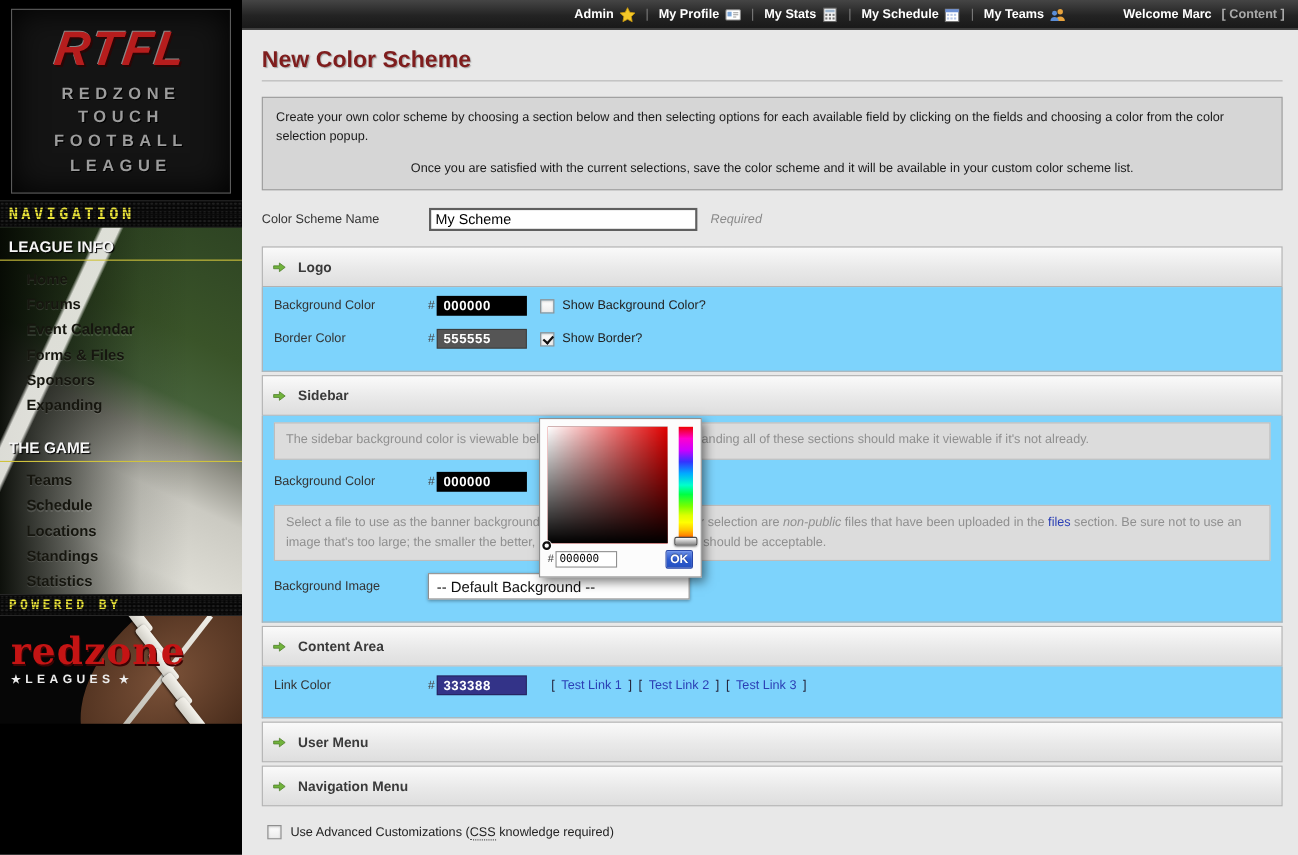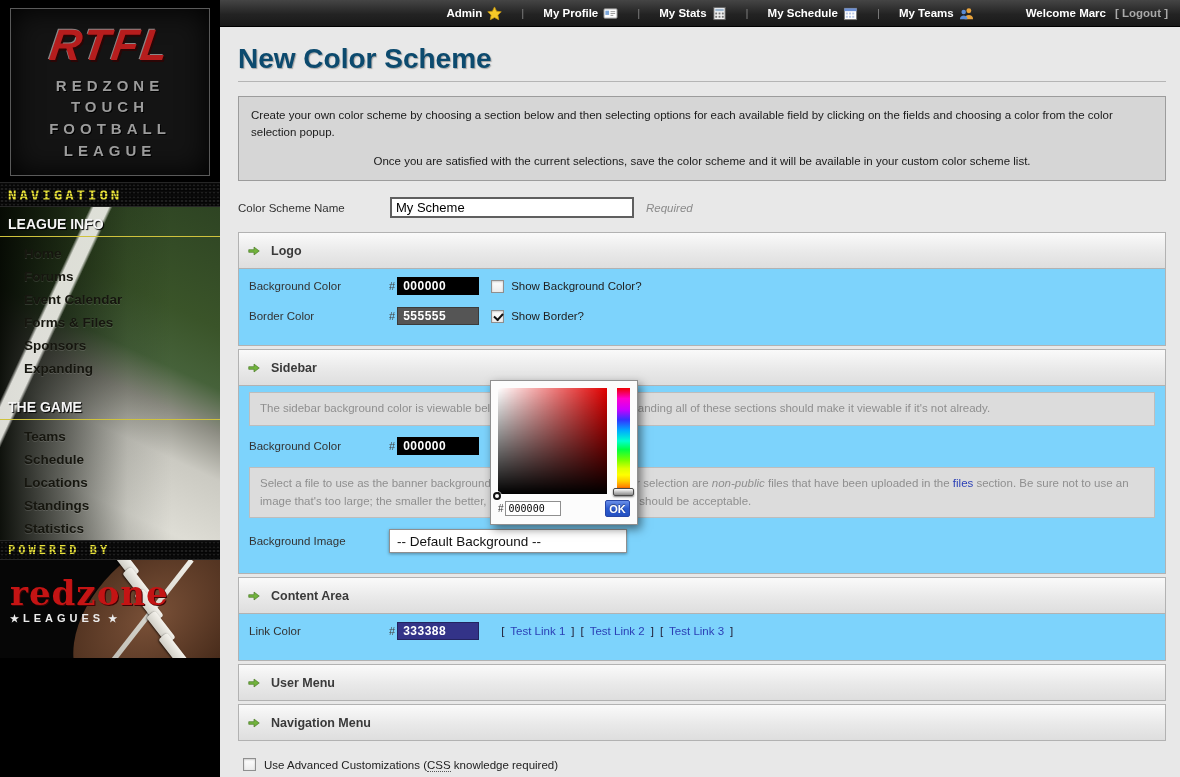--- a/index.html
+++ b/index.html
@@ -49,30 +49,30 @@
   .brand-name { font-family:"DejaVu Serif", serif; font-weight:bold; font-size:34px; line-height:1; color:#c41414;
     text-shadow:1px 1px 0 #3d0505; letter-spacing:1px; }
   .brand-sub { color:#ececec; font-weight:bold; font-size:11px; letter-spacing:4px; margin-top:2px; display:flex; align-items:center; gap:4px; }
   .brand-sub .star { color:#ececec; font-size:10px; letter-spacing:0; }
   .side-bottom { flex:1; background:#000; }
 
   
   .topbar { position:absolute; left:220px; top:0; width:960px; height:27px;
     background:linear-gradient(#454545, #232323 55%, #191919); border-bottom:1px solid #000;
     display:flex; align-items:center; font-size:11.5px; font-weight:bold; color:#fff; padding:0 12px; }
-  .topmenu { display:flex; align-items:center; gap:19px; margin-left:auto; }
+  .topmenu { display:flex; align-items:center; gap:9px; margin-left:auto; }
   .top-item { display:flex; align-items:center; gap:5px; color:#fff; cursor:pointer; }
   .top-sep { color:#7e7e7e; font-weight:normal; }
   .welcome-box { display:flex; align-items:center; gap:9px; margin-left:52px; }
   .logout { color:#a9a9a9; }
   .ticon { width:15px; height:15px; display:inline-block; }
 
   
   .main { position:absolute; left:220px; top:27px; width:960px; height:750px; padding:8px 14px 0 18px; }
-  h1 { font-size:28px; margin:8px 0 1px; color:#0c4a6e; text-shadow:1px 1px 1px rgba(110,110,110,0.55); }
+  h1 { font-size:21px; margin:8px 0 1px; color:#7f1d1d; text-shadow:1px 1px 1px rgba(110,110,110,0.55); }
   .rule { border:none; border-top:1px solid #b5b5b5; margin:6px 0 14px; }
   .infobox { background:#d6d6d6; border:1px solid #9c9c9c; padding:10px 12px; font-size:11.5px; line-height:1.45; color:#1a1a1a; }
   .infobox p { margin:0; }
   .infobox p + p { margin-top:13px;text-align:center; }
   .name-row { display:flex; align-items:center; margin:16px 0 14px; }
   .name-label { width:152px; font-size:11.5px; color:#333; }
   .name-input { width:244px; height:21px; border:2px solid #5f5f5f; font-size:13px; padding:1px 4px; background:#fff; font-family:"Liberation Sans",sans-serif; }
   .required { font-style:italic; color:#8a8a8a; font-size:11.5px; margin-left:12px; }
 
   .sec { margin-bottom:3px; }
@@ -238,21 +238,21 @@
       <span class="ticon"><svg viewBox="0 0 16 16" width="15" height="15">
             <circle cx="10.5" cy="5" r="2.6" fill="#e8a33d"></circle>
             <path d="M6 14c0-3 2-4.5 4.5-4.5S15 11 15 14z" fill="#e8a33d"></path>
             <circle cx="5" cy="6.5" r="2.4" fill="#5b8dd6"></circle>
             <path d="M1 14c0-2.8 1.8-4 4-4s4 1.2 4 4z" fill="#5b8dd6"></path>
           </svg></span>
     </span>
   </nav>
   <div class="welcome-box">
     <span>Welcome Marc</span>
-    <a href="#" class="logout">[ Logout ]</a>
+    <a href="#" class="logout">[ Content ]</a>
   </div>
 </header>
 
 <main class="main">
   <h1>New Color Scheme</h1>
   <hr class="rule">
 
   <div class="infobox">
     <p>Create your own color scheme by choosing a section below and then selecting options for each available field by clicking on the fields and choosing a color from the color selection popup.</p>
     <p>Once you are satisfied with the current selections, save the color scheme and it will be available in your custom color scheme list.</p>

